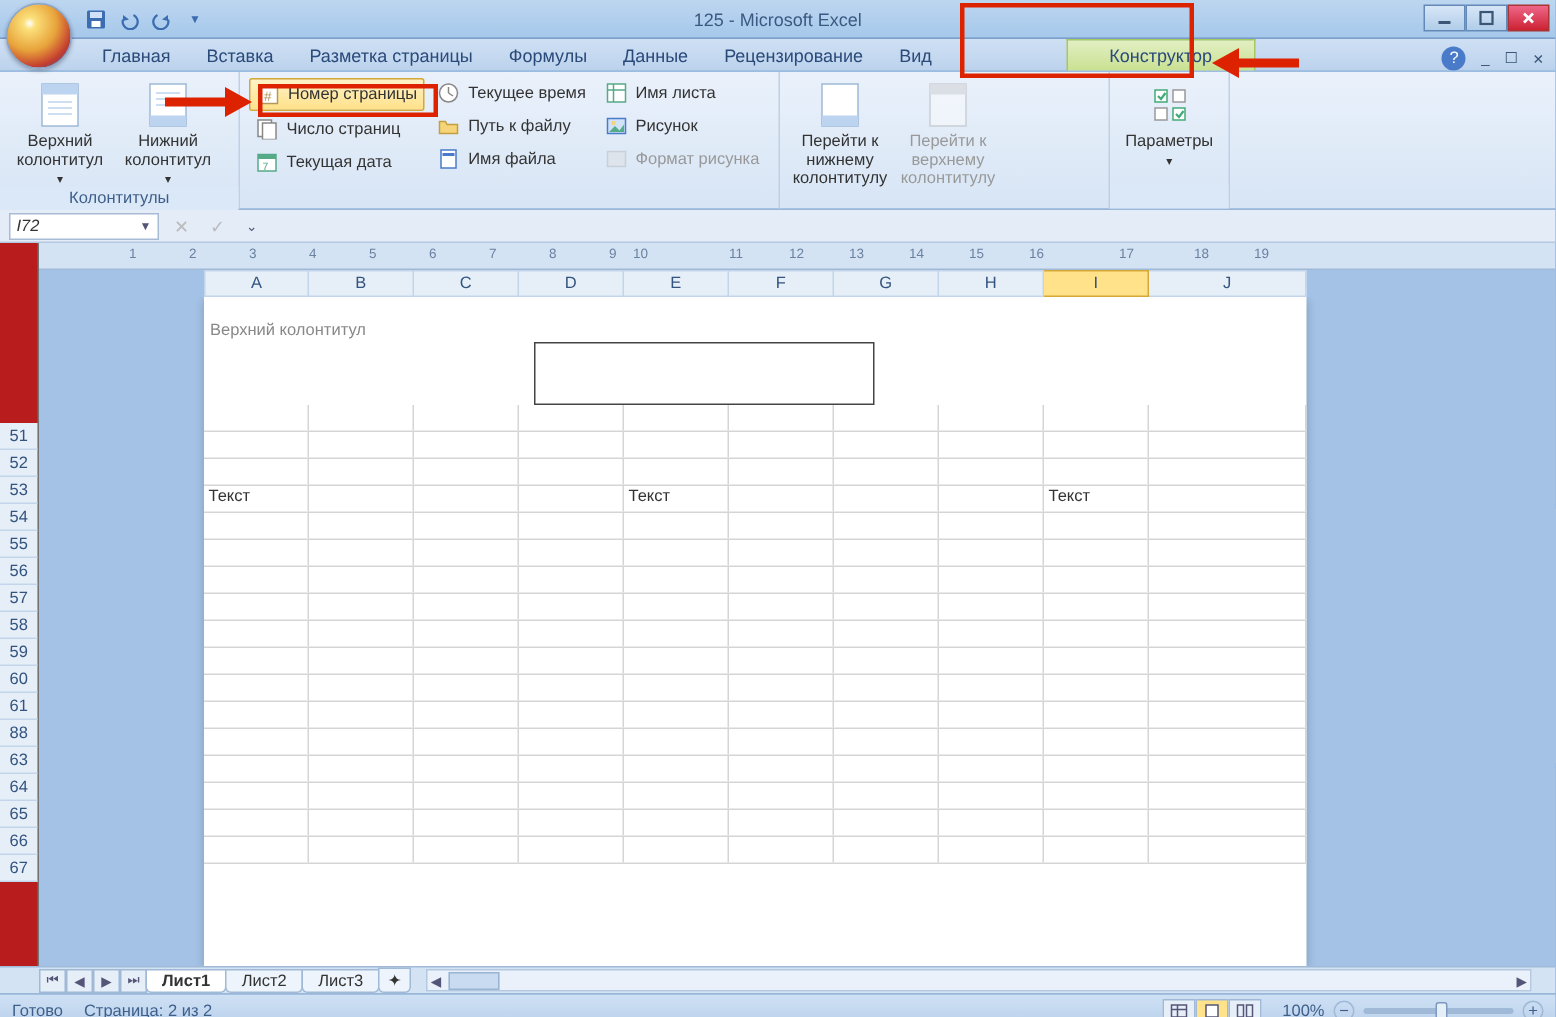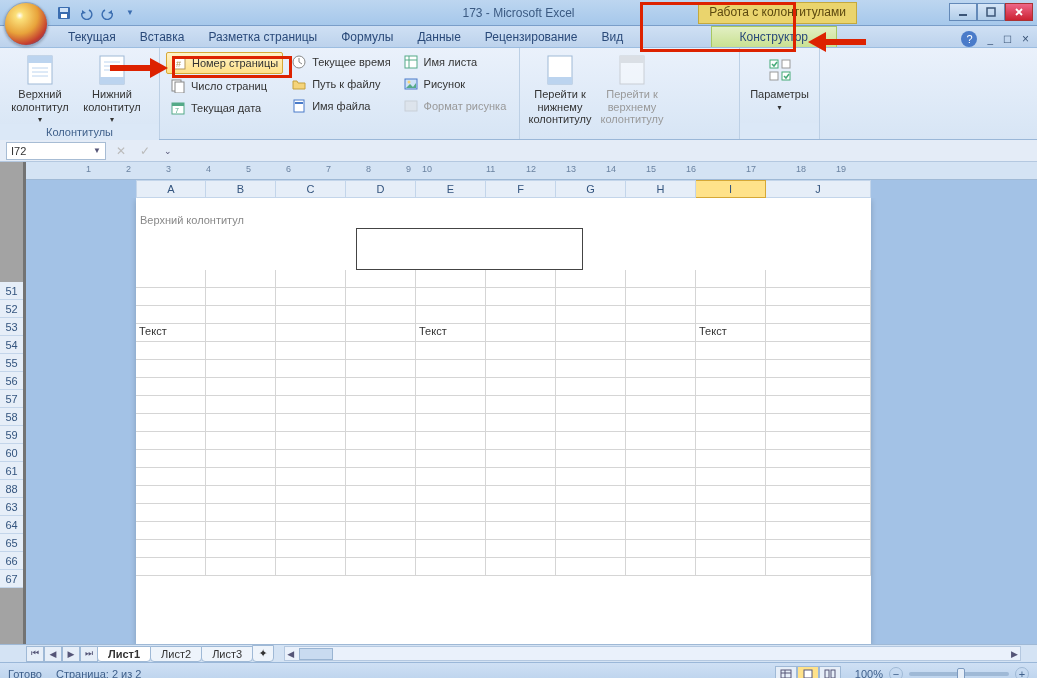--- a/index.html
+++ b/index.html
@@ -27,25 +27,25 @@
 .rgroup-label { text-align: center; font-size: 11px; color: #3e5f8a; padding: 2px 0; background: #dbe8f7; margin: 0 -6px; }
 .bigbtn { display: flex; flex-direction: column; align-items: center; justify-content: flex-start; width: 68px; padding-top: 4px; gap: 2px; text-align: center; font-size: 11px; color: #333; line-height: 1.15; }
 .bigbtn.disabled { color: #999; }
 .bicon { width: 32px; height: 32px; display: flex; align-items: center; justify-content: center; }
 .smallbtns { display: flex; flex-direction: column; gap: 2px; padding-top: 2px; }
 .smallbtn { display: flex; align-items: center; gap: 5px; padding: 2px 4px; font-size: 11px; white-space: nowrap; }
 .smallbtn.hl { background: linear-gradient(#fff2c7,#ffe189); border: 1px solid #d6a836; border-radius: 2px; }
 .sicon { width: 16px; height: 16px; display: inline-flex; align-items: center; justify-content: center; }
 
 .namebox-row { height: 22px; background: #e4ecf7; border-bottom: 1px solid #b4c8e0; display: flex; align-items: center; padding: 0 6px; gap: 6px; }
-.namebox { width: 100px; height: 18px; background: #fff; border: 1px solid #a7bcd4; padding: 0 4px; display: flex; align-items: center; justify-content: space-between; font-size: 11px; }
+.namebox { width: 100px; height: 18px; background: #fff; border: 1px solid #a7bcd4; padding: 0 4px; display: flex; align-items: center; justify-content: space-between; font-size: 11px; font-style: italic; }
 .fxbar { flex: 1; height: 18px; background: #fff; border: 1px solid #a7bcd4; display: flex; align-items: center; padding: 0 6px; font-size: 11px; font-style: italic; color: #666; }
 
 .main { display: flex; height: 482px; background: #a3c2e6; }
-.rowhdr-strip { width: 26px; background: #a3a3a3; border-right: 3px solid #737373; display: flex; flex-direction: column; }
+.rowhdr-strip { width: 26px; background: #b91c1c; border-right: 1px solid #737373; display: flex; flex-direction: column; }
 .margin-top { height: 120px; background: transparent; }
 .rownum { height: 18px; border-bottom: 1px solid #c3d5ea; font-size: 11px; color: #33547e; text-align: center; line-height: 18px; background: #e6eef8; }
 
 .content { flex: 1; display: flex; flex-direction: column; overflow: hidden; }
 .ruler { height: 18px; background: #d4e3f4; border-bottom: 1px solid #9fb9d6; position: relative; font-size: 9px; color: #6a82a0; }
 .ruler .tick { position: absolute; top: 2px; }
 .colhdrs { height: 18px; display: flex; margin-left: 110px; }
 .colhdr { width: 70px; background: #e6eef8; border: 1px solid #c3d5ea; border-left: none; text-align: center; font-size: 11px; color: #33547e; line-height: 16px; }
 .colhdr.active { background: #ffe28a; border-color: #d6a836; }
 .colhdr:first-child { border-left: 1px solid #c3d5ea; }
@@ -100,43 +100,42 @@
         </svg>
       </span>
     <span class="qicon">
         <svg width="14" height="14">
           <path d="M4 4 A5 5 0 1 0 11 7" fill="none" stroke="#3b6db0" stroke-width="1.5"></path>
           <path d="M11 4 L11 8 L7 7 Z" fill="#3b6db0"></path>
         </svg>
       </span>
     <span class="qicon" style="font-size:8px;color:#3b6db0;">▼</span>
   </div>
-  <div class="title-center">173 - Microsoft Excel</div>
-  <div class="ctx-tab">Работа с колонтитулами</div>
+  <div class="title-center">125 - Microsoft Excel</div>
   <div class="win-controls">
     <div class="win-btn">
         <svg width="10" height="10">
           <rect x="1" y="7" width="8" height="2" fill="#3b5577"></rect>
         </svg>
       </div>
     <div class="win-btn">
         <svg width="10" height="10">
           <rect x="1" y="1" width="8" height="8" fill="none" stroke="#3b5577" stroke-width="1.5"></rect>
         </svg>
       </div>
     <div class="win-btn close">
         <svg width="10" height="10">
           <path d="M2 2 L8 8 M8 2 L2 8" stroke="#fff" stroke-width="1.8"></path>
         </svg>
       </div>
   </div>
 </div>
 
 <div class="tabs">
-  <div class="tab">Текущая</div>
+  <div class="tab">Главная</div>
   <div class="tab">Вставка</div>
   <div class="tab">Разметка страницы</div>
   <div class="tab">Формулы</div>
   <div class="tab">Данные</div>
   <div class="tab">Рецензирование</div>
   <div class="tab">Вид</div>
   <div class="tab ctx">Конструктор</div>
   <div class="help-icons">
     <span style="width:16px;height:16px;border-radius:50%;background:#4a7bc9;color:#fff;text-align:center;font-size:11px;line-height:16px;">?</span>
     <span style="font-size:10px;color:#3b5577;">_</span>

